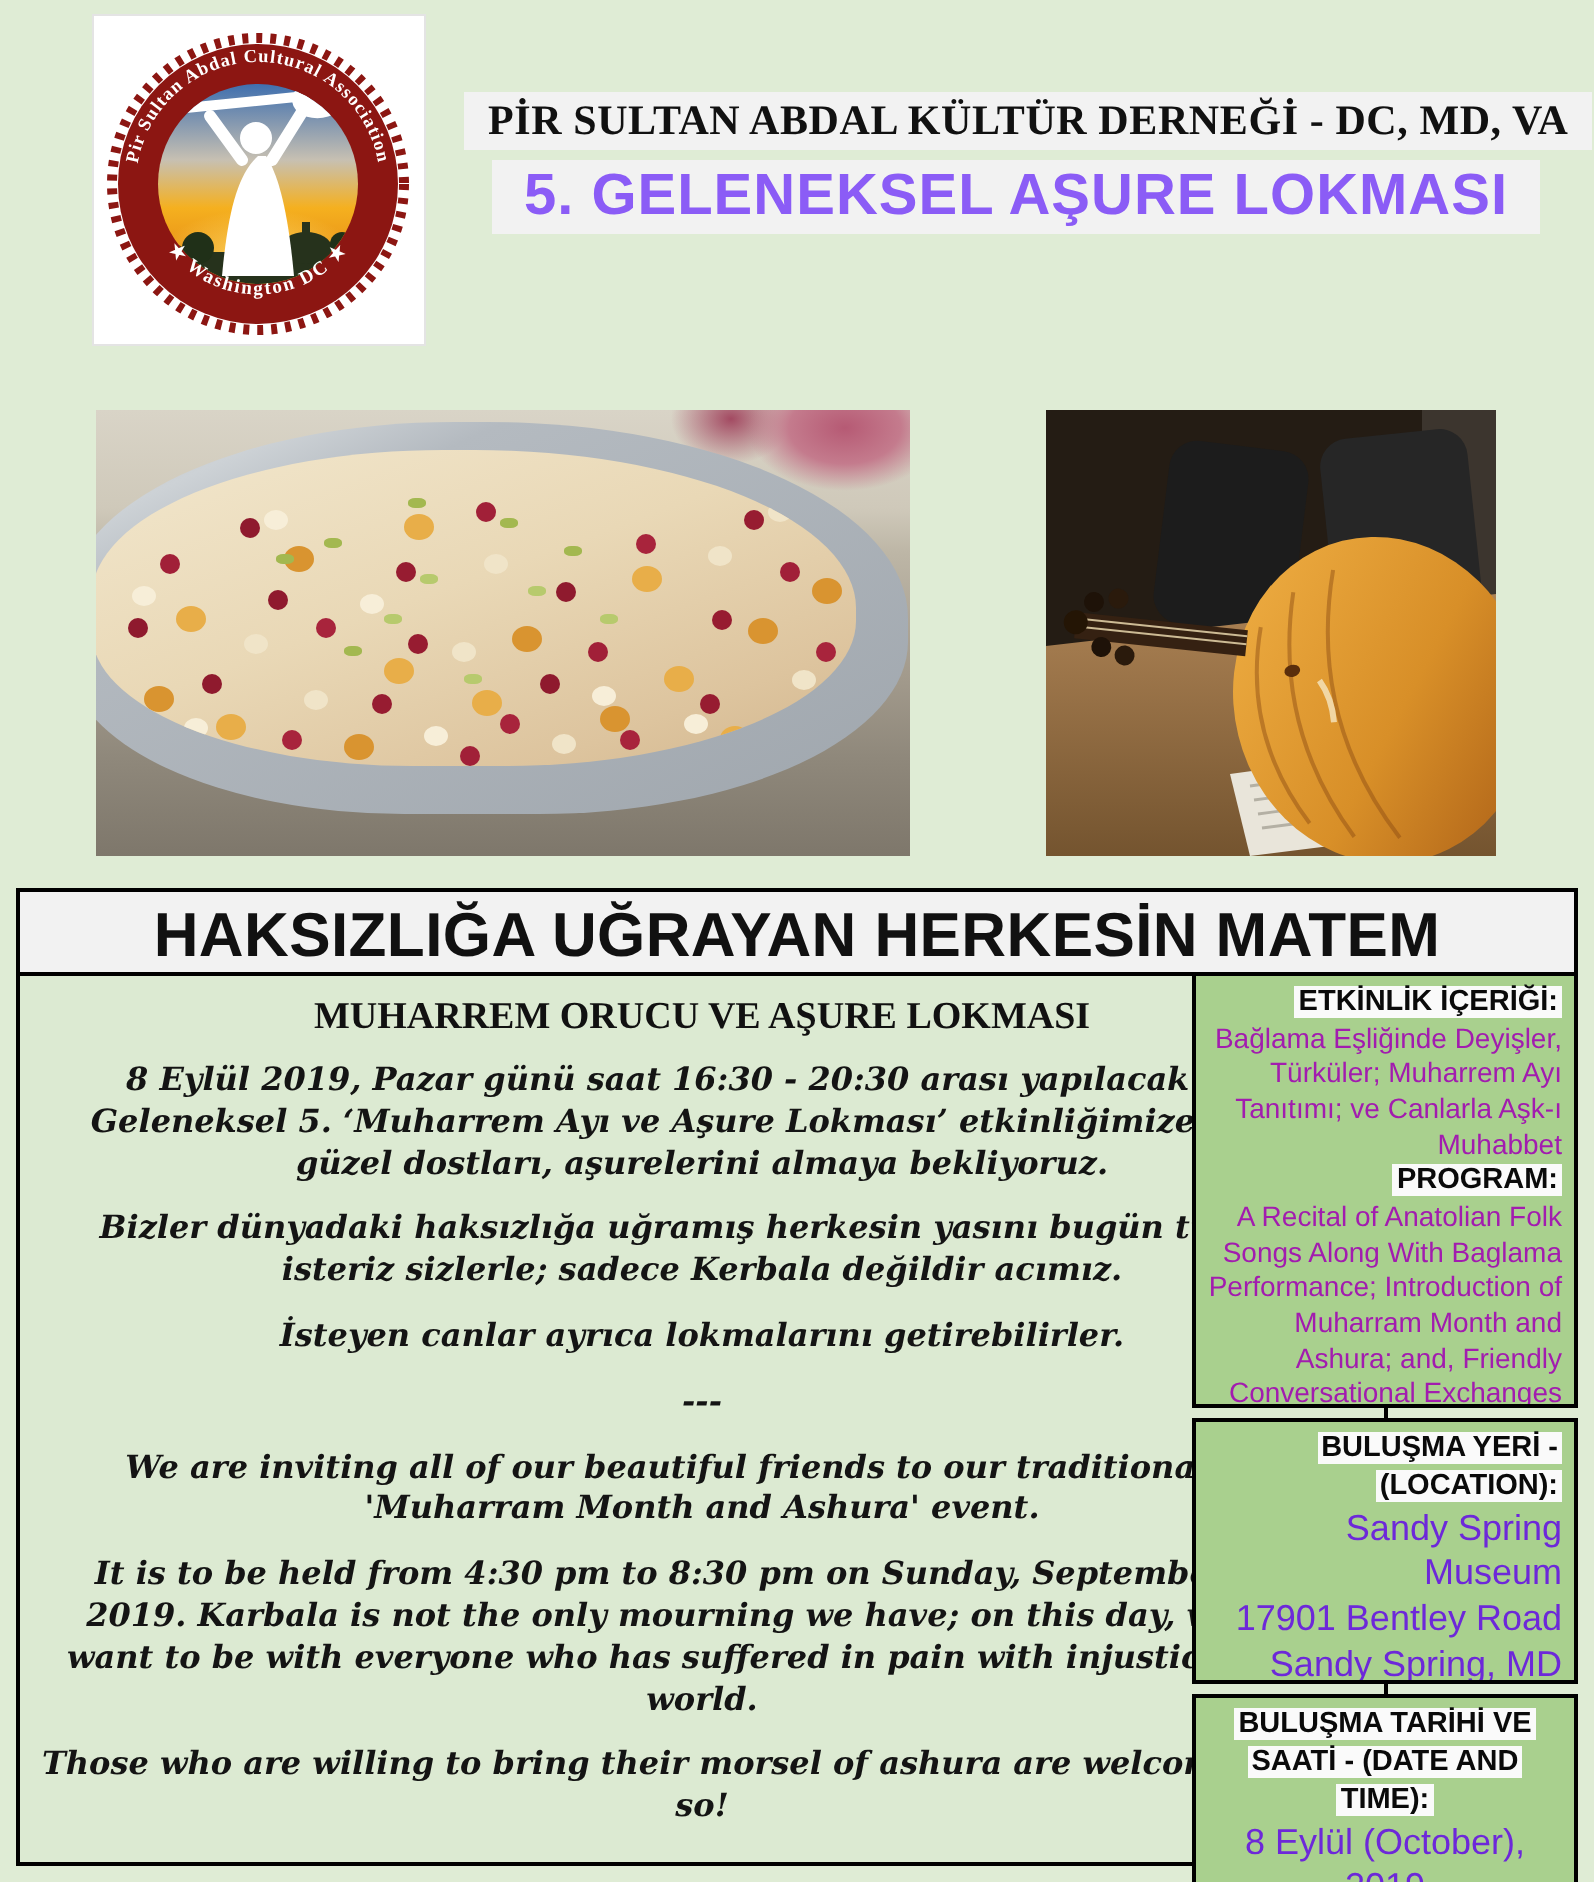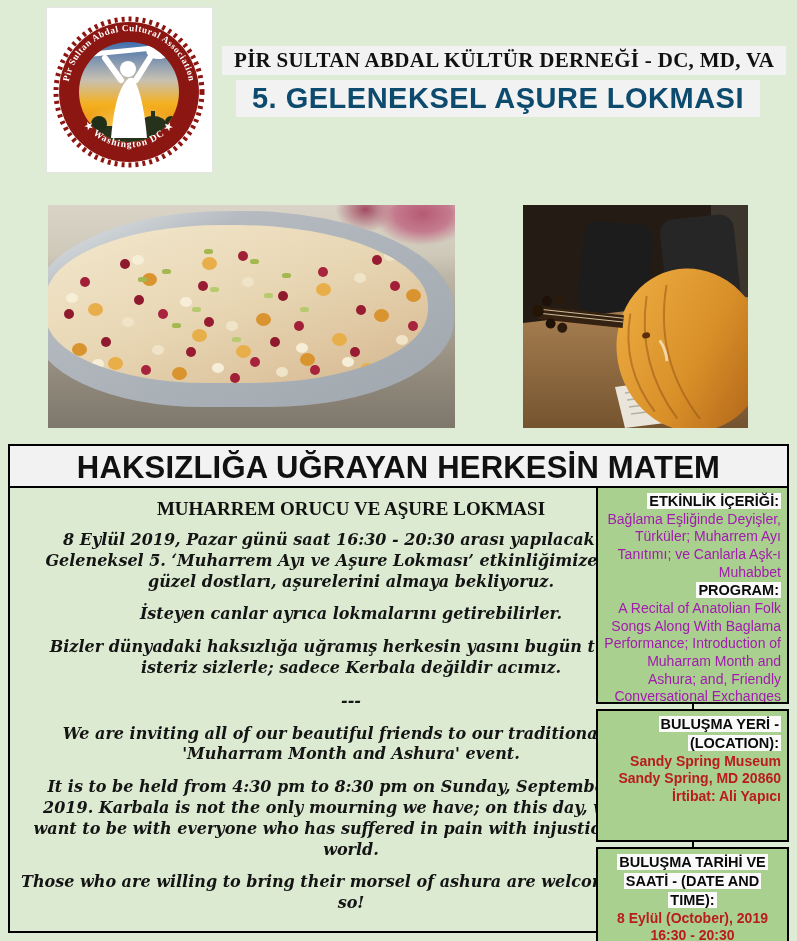--- a/index.html
+++ b/index.html
@@ -2,26 +2,26 @@
 <html><head>
 <meta charset="utf-8">
 <style>
   html,body{margin:0;padding:0;background:#cfd8cc;}
   .page{position:relative;width:797px;height:941px;background:#dfecd5;overflow:hidden;
         font-family:"Liberation Sans",sans-serif;}
 
   
   .logo-box{position:absolute;left:47px;top:8px;width:165px;height:164px;background:#ffffff;
             box-shadow:0 0 0 1px #e4e4e4;}
-  .titles{position:absolute;left:222px;top:46px;width:552px;text-align:center;}
+  .titles{position:absolute;left:232px;top:46px;width:552px;text-align:center;}
   .title-strip{display:inline-block;background:#f2f2f2;padding:2px 12px;
                font-family:"Liberation Serif",serif;font-weight:bold;font-size:21px;color:#111;
                letter-spacing:.3px;white-space:nowrap;}
   .subtitle-strip{display:inline-block;background:#f2f2f2;margin-top:5px;padding:2px 16px;
-               font-family:"Liberation Sans",sans-serif;font-weight:bold;font-size:29px;color:#0c4a6e;
+               font-family:"Liberation Sans",sans-serif;font-weight:bold;font-size:29px;color:#8b5cf6;
                letter-spacing:.5px;white-space:nowrap;}
 
   
   .photo-left{position:absolute;left:48px;top:205px;width:407px;height:223px;overflow:hidden;
      background:
        radial-gradient(70px 45px at 92% 4%, #b65a74 0%, #c47b8d 40%, rgba(200,160,160,0) 70%),
        radial-gradient(40px 30px at 78% 2%, #a34a62 0%, rgba(180,120,130,0) 75%),
        linear-gradient(to bottom,#d9d4c7 0%,#cfc9ba 22%,#bdb6a6 32%,#a29a8c 60%,#8f887b 78%,#7e776b 100%);}
   .bowl{position:absolute;left:-14px;top:6px;width:420px;height:196px;
         border-radius:46% 50% 44% 40%;
@@ -70,21 +70,21 @@
   .sidebar{position:absolute;left:596px;top:486px;width:193px;height:503px;
            display:flex;flex-direction:column;gap:5px;}
   .side-cell{box-sizing:border-box;border:2px solid #000;background:#a9d08e;
              padding:4px 6px;text-align:right;overflow:hidden;}
   .side-cell.c1{flex:0 0 218px;}
   .side-cell.c2{flex:0 0 133px;}
   .side-cell.c3{flex:1;text-align:center;}
   .side-heading{display:inline;background:#fafafa;font-weight:bold;font-size:14.5px;color:#0a0a0a;
                 line-height:1.3;padding:0 2px;box-decoration-break:clone;-webkit-box-decoration-break:clone;}
   .side-body{font-size:14px;line-height:1.26;color:#a21caf;}
-  .side-line{font-size:14px;line-height:1.26;color:#b91c1c;font-weight:bold;}
+  .side-line{font-size:18px;line-height:1.26;color:#6d28d9;}
 </style>
 </head>
 <body>
 
 <div class="page">
 
   <div class="logo-box">
     <svg width="165" height="164" viewBox="0 0 165 164">
       <defs>
         <linearGradient id="sky" x1="0" y1="0" x2="0" y2="1">
@@ -199,22 +199,22 @@
         <circle cx="14" cy="113" r="6" fill="#241505"></circle>
       </g>
     </svg>
   </div>
 
   <div class="banner">HAKSIZLIĞA UĞRAYAN HERKESİN MATEM GÜNÜDÜR BUGÜN!</div>
 
   <div class="main-cell">
     <div class="main-heading">MUHARREM ORUCU VE AŞURE LOKMASI</div>
     <p>8 Eylül 2019, Pazar günü saat 16:30 - 20:30 arası yapılacak olan Geleneksel 5. ‘Muharrem Ayı ve Aşure Lokması’ etkinliğimize bütün güzel dostları, aşurelerini almaya bekliyoruz.</p>
+    <p>Bizler dünyadaki haksızlığa uğramış herkesin yasını bugün tutmak isteriz sizlerle; sadece Kerbala değildir acımız.</p>
     <p>İsteyen canlar ayrıca lokmalarını getirebilirler.</p>
-    <p>Bizler dünyadaki haksızlığa uğramış herkesin yasını bugün tutmak isteriz sizlerle; sadece Kerbala değildir acımız.</p>
     <p>---</p>
     <p>We are inviting all of our beautiful friends to our traditional 5th 'Muharram Month and Ashura' event.</p>
     <p>It is to be held from 4:30 pm to 8:30 pm on Sunday, September 8th, 2019. Karbala is not the only mourning we have; on this day, we also want to be with everyone who has suffered in pain with injustice in the world.</p>
     <p>Those who are willing to bring their morsel of ashura are welcomed to do so!</p>
     <div class="contact">
       <br>
       
     </div>
   </div>
 
@@ -223,20 +223,21 @@
     <div class="side-cell c1">
       <span class="side-heading">ETKİNLİK İÇERİĞİ:</span>
       <div class="side-body">Bağlama Eşliğinde Deyişler, Türküler; Muharrem Ayı Tanıtımı; ve Canlarla Aşk-ı Muhabbet</div>
       <span class="side-heading">PROGRAM:</span>
       <div class="side-body">A Recital of Anatolian Folk Songs Along With Baglama Performance; Introduction of Muharram Month and Ashura; and, Friendly Conversational Exchanges</div>
     </div>
 
     <div class="side-cell c2">
       <span class="side-heading">BULUŞMA YERİ - (LOCATION):</span>
       <div class="side-line">Sandy Spring Museum</div>
+      <div class="side-line">17901 Bentley Road</div>
       <div class="side-line">Sandy Spring, MD 20860</div>
       <div class="side-line">İrtibat: Ali Yapıcı</div>
     </div>
 
     <div class="side-cell c3">
       <span class="side-heading">BULUŞMA TARİHİ VE SAATİ - (DATE AND TIME):</span>
       <div class="side-line">8 Eylül (October), 2019</div>
       <div class="side-line">16:30 - 20:30</div>
     </div>
 

